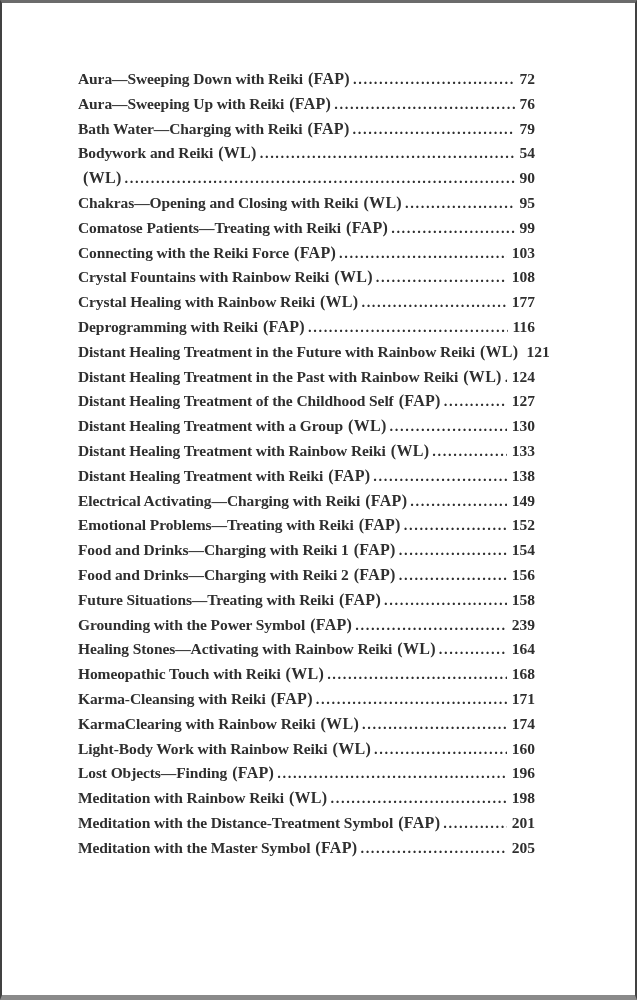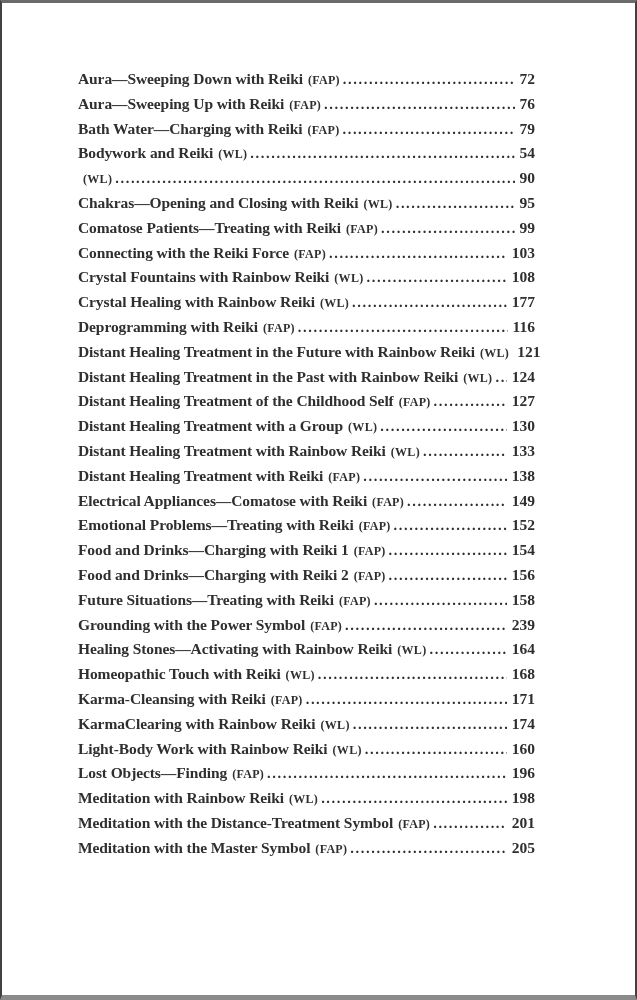--- a/index.html
+++ b/index.html
@@ -33,21 +33,21 @@
     height: 24.8px;
     line-height: 24.8px;
     white-space: nowrap;
   }
   .title {
     font-size: 15.5px;
     letter-spacing: -0.1px;
     flex: 0 0 auto;
   }
   .tag {
-    font-size: 12px;
+    font-size: 16px;
     letter-spacing: 0.3px;
     margin-left: 5px;
     flex: 0 0 auto;
   }
   .leader {
     flex: 1 1 0;
     min-width: 0;
     overflow: hidden;
     text-align: right;
     font-size: 14.5px;
@@ -178,21 +178,21 @@
   </div>
 
   <div class="row">
     <span class="title">Distant Healing Treatment with Reiki</span>
     <span class="tag">(FAP)</span>
     <span class="leader">................................................................................................................................................................</span>
     <span class="page-num">138</span>
   </div>
 
   <div class="row">
-    <span class="title">Electrical Appliances—Comatose with Reiki</span>
+    <span class="title">Electrical Activating—Charging with Reiki</span>
     <span class="tag">(FAP)</span>
     <span class="leader">................................................................................................................................................................</span>
     <span class="page-num">149</span>
   </div>
 
   <div class="row">
     <span class="title">Emotional Problems—Treating with Reiki</span>
     <span class="tag">(FAP)</span>
     <span class="leader">................................................................................................................................................................</span>
     <span class="page-num">152</span>

